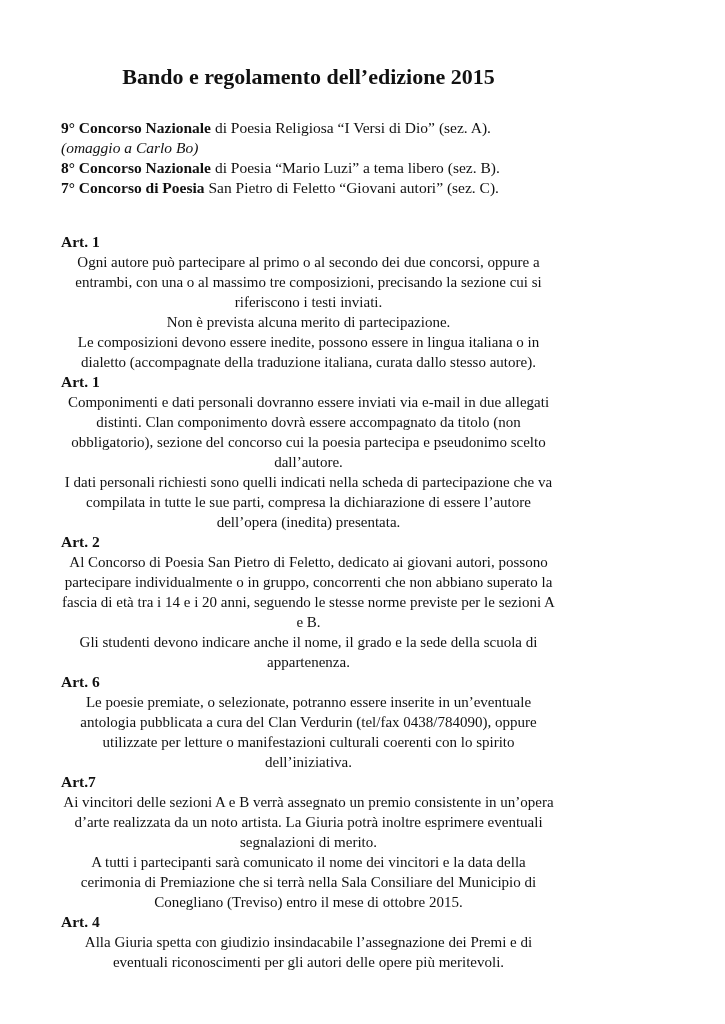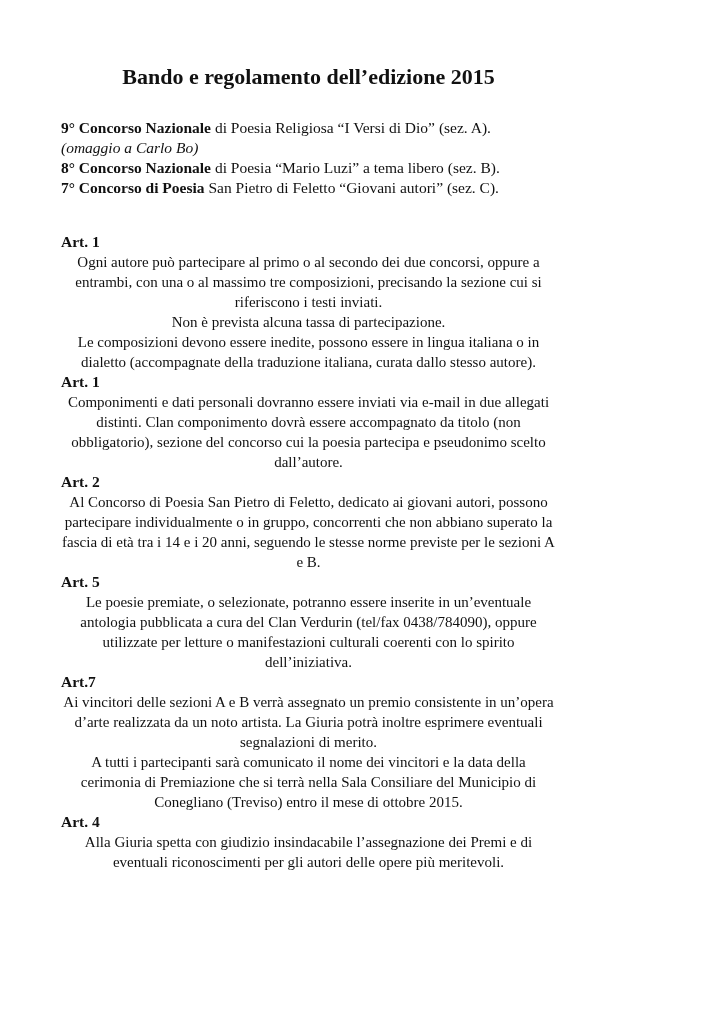--- a/index.html
+++ b/index.html
@@ -64,27 +64,29 @@
   <div id="header-lines">
       <p class="hline"><span class="b">9° Concorso Nazionale</span><span> di Poesia Religiosa “I Versi di Dio” (sez. A).</span></p>
       <p class="hline"><span class="i">(omaggio a Carlo Bo)</span></p>
       <p class="hline"><span class="b">8° Concorso Nazionale</span><span> di Poesia “Mario Luzi” a tema libero (sez. B).</span></p>
       <p class="hline"><span class="b">7° Concorso di Poesia</span><span> San Pietro di Feletto “Giovani autori” (sez. C).</span></p>
     </div>
 
   <div id="articles">
       <p class="art-heading">Art. 1</p>
       <p class="para"><span>Ogni autore può partecipare al primo o al secondo dei due concorsi, oppure a entrambi, con una o al massimo tre composizioni, precisando la sezione cui si riferiscono i testi inviati.</span></p>
-      <p class="para"><span>Non è prevista alcuna tassa di partecipazione.</span></p>
+      <p class="para"><span>Non è prevista alcuna merito di partecipazione.</span></p>
       <p class="para"><span>Le composizioni devono essere inedite, possono essere in lingua italiana o in dialetto (accompagnate della traduzione italiana, curata dallo stesso autore).</span></p>
       <p class="art-heading">Art. 1</p>
       <p class="para"><span>Componimenti e dati personali dovranno essere inviati via e-mail in due allegati distinti. Clan componimento dovrà essere accompagnato da titolo (non obbligatorio), sezione del concorso cui la poesia partecipa e pseudonimo scelto dall’autore.</span></p>
+      <p class="para"><span>I dati personali richiesti sono quelli indicati nella scheda di partecipazione che va compilata in tutte le sue parti, compresa la dichiarazione di essere l’autore dell’opera (inedita) presentata.</span></p>
       <p class="art-heading">Art. 2</p>
       <p class="para"><span>Al Concorso di Poesia San Pietro di Feletto, dedicato ai giovani autori, possono partecipare individualmente o in gruppo, concorrenti che non abbiano superato la fascia di età tra i 14 e i 20 anni, seguendo le stesse norme previste per le sezioni A e B.</span></p>
-      <p class="art-heading">Art. 5</p>
+      <p class="para"><span>Gli studenti devono indicare anche il nome, il grado e la sede della scuola di appartenenza.</span></p>
+      <p class="art-heading">Art. 6</p>
       <p class="para"><span>Le poesie premiate, o selezionate, potranno essere inserite in un’eventuale antologia pubblicata a cura del Clan Verdurin (tel/fax 0438/784090), oppure utilizzate per letture o manifestazioni culturali coerenti con lo spirito dell’iniziativa.</span></p>
       <p class="art-heading">Art.7</p>
       <p class="para"><span>Ai vincitori delle sezioni A e B verrà assegnato un premio consistente in un’opera d’arte realizzata da un noto artista. La Giuria potrà inoltre esprimere eventuali segnalazioni di merito.</span></p>
       <p class="para"><span>A tutti i partecipanti sarà comunicato il nome dei vincitori e la data della cerimonia di Premiazione che si terrà nella Sala Consiliare del Municipio di Conegliano (Treviso) entro il mese di ottobre 2015.</span></p>
       <p class="art-heading">Art. 4</p>
       <p class="para"><span>Alla Giuria spetta con giudizio insindacabile l’assegnazione dei Premi e di eventuali riconoscimenti per gli autori delle opere più meritevoli.</span></p>
     </div>
 </div>
 
 </body></html>

